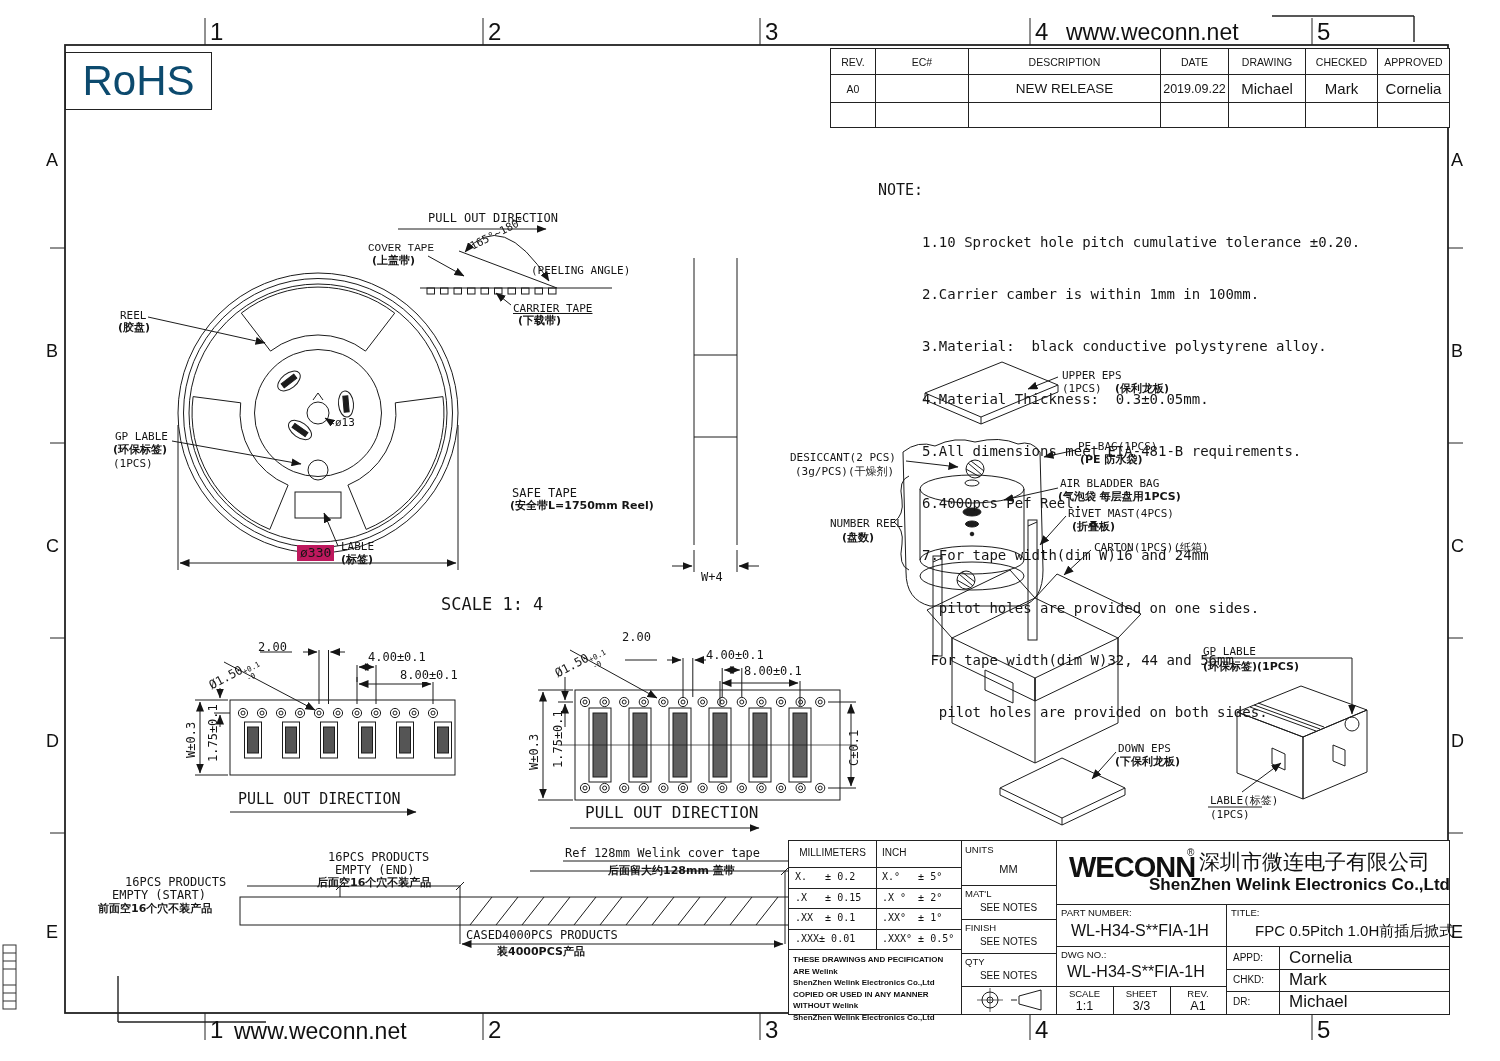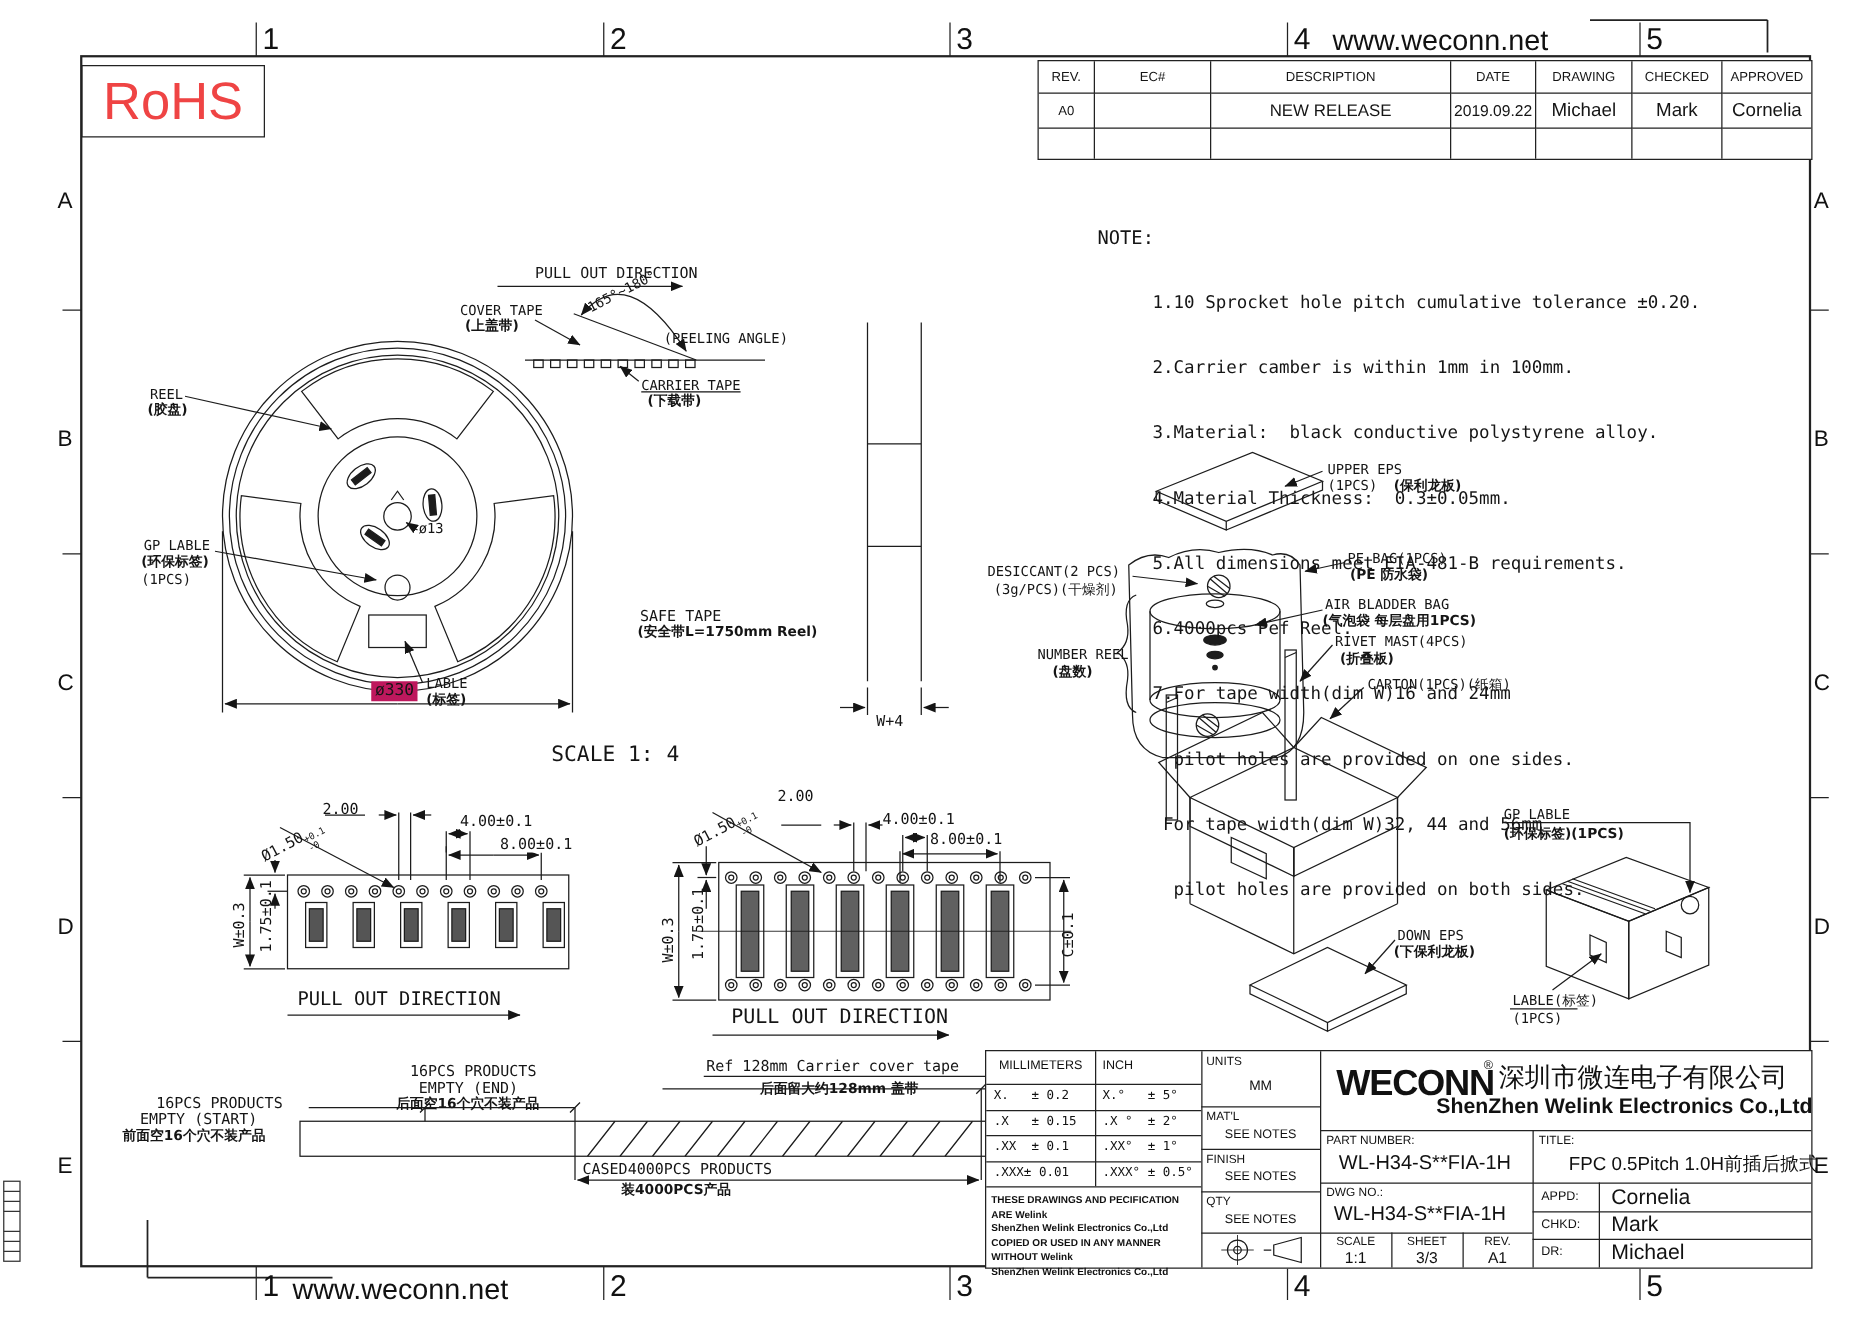--- a/index.html
+++ b/index.html
@@ -10,21 +10,21 @@
        white-space:pre;line-height:1.2;}
   .cn{font-family:"DejaVu Sans",sans-serif;font-weight:bold;}
   .zone{position:absolute;z-index:2;font:300 24px "Liberation Sans",sans-serif;color:#111;}
   .zrow{position:absolute;z-index:2;font:18px "Liberation Sans",sans-serif;color:#111;}
   .site{position:absolute;z-index:2;font:23px "Liberation Sans",sans-serif;color:#111;}
   .v{transform:rotate(-90deg);transform-origin:0 0;}
   .tolstack{display:inline-flex;flex-direction:column;font-size:7.5px;line-height:1.05;vertical-align:-2px;}
   .tolstack i{font-style:normal;}
   #rohs{position:absolute;left:65px;top:52px;width:145px;height:56px;border:1.6px solid #222;
         z-index:2;display:flex;align-items:center;justify-content:center;
-        font:500 42px "Liberation Sans",sans-serif;color:#ef4444;}
+        font:500 42px "Liberation Sans",sans-serif;color:#0c4a6e;}
   
   #revtbl{position:absolute;left:830px;top:48px;z-index:2;display:grid;
           grid-template-columns:45px 93px 192px 68px 77px 72px 71px;
           grid-template-rows:26px 28px 24px;border:1.6px solid #222;background:#fff;}
   #revtbl>div{border-right:1px solid #222;border-bottom:1px solid #222;display:flex;
           align-items:center;justify-content:center;font:10.5px "Liberation Sans",sans-serif;white-space:pre;}
   #revtbl>div:nth-child(7n){border-right:none;}
   #revtbl>div:nth-child(n+15){border-bottom:none;}
   .rv-desc{font-size:13.5px !important;}
   .rv-date{font-size:12.5px !important;}
@@ -411,21 +411,21 @@
   <div class="nl">4.Material Thickness:  0.3±0.05mm.</div>
   <div class="nl">5.All dimensions meet EIA-481-B requirements.</div>
   <div class="nl">6.4000pcs Pef Reel.</div>
   <div class="nl">7.For tape width(dim W)16 and 24mm</div>
   <div class="nl">  pilot holes are provided on one sides.</div>
   <div class="nl"> For tape width(dim W)32, 44 and 56mm</div>
   <div class="nl">  pilot holes are provided on both sides.</div>
 </div>
 
 <div class="lbl" style="left:428px;top:211px;font-size:12px;">PULL OUT DIRECTION</div>
-<div class="lbl" style="left:368px;top:242px;">COVER TAPE</div>
+<div class="lbl" style="left:368px;top:242px;font-family:Liberation Mono, monospace;">COVER TAPE</div>
 <div class="lbl cn" style="left:372px;top:254px;">(上盖带)</div>
 <div class="lbl" style="left:468px;top:241px;transform:rotate(-27deg);transform-origin:0 0;">165°~180°</div>
 <div class="lbl" style="left:531px;top:264px;">(PEELING ANGLE)</div>
 <div class="lbl" style="left:513px;top:302px;text-decoration:underline;">CARRIER TAPE</div>
 <div class="lbl cn" style="left:518px;top:314px;">(下载带)</div>
 <div class="lbl" style="left:120px;top:309px;">REEL</div>
 <div class="lbl cn" style="left:118px;top:321px;">(胶盘)</div>
 <div class="lbl" style="left:115px;top:430px;">GP LABLE</div>
 <div class="lbl cn" style="left:113px;top:443px;">(环保标签)</div>
 <div class="lbl" style="left:113px;top:457px;">(1PCS)</div>
@@ -478,21 +478,21 @@
 <div class="lbl cn" style="left:1203px;top:660px;">(环保标签)(1PCS)</div>
 <div class="lbl" style="left:1210px;top:794px;">LABLE(标签)</div>
 <div class="lbl" style="left:1210px;top:808px;">(1PCS)</div>
 
 <div class="lbl" style="left:125px;top:875px;font-size:12px;">16PCS PRODUCTS</div>
 <div class="lbl" style="left:112px;top:888px;font-size:12px;">EMPTY (START)</div>
 <div class="lbl cn" style="left:98px;top:902px;">前面空16个穴不装产品</div>
 <div class="lbl" style="left:328px;top:850px;font-size:12px;">16PCS PRODUCTS</div>
 <div class="lbl" style="left:335px;top:863px;font-size:12px;">EMPTY (END)</div>
 <div class="lbl cn" style="left:317px;top:876px;">后面空16个穴不装产品</div>
-<div class="lbl" style="left:565px;top:846px;font-size:12px;">Ref 128mm Carrier cover tape</div>
+<div class="lbl" style="left:565px;top:846px;font-size:12px;">Ref 128mm Welink cover tape</div>
 <div class="lbl cn" style="left:608px;top:864px;">后面留大约128mm 盖带</div>
 <div class="lbl" style="left:466px;top:928px;font-size:12px;">CASED4000PCS PRODUCTS</div>
 <div class="lbl cn" style="left:497px;top:945px;">装4000PCS产品</div>
 
 <div id="tb">
 
   <div class="tbl-line" style="left:172px;top:0;width:1px;height:173px;"></div>
   <div class="tbl-line" style="left:267px;top:0;width:1px;height:173px;"></div>
   <div class="tbl-line" style="left:87px;top:0;width:1px;height:108px;"></div>
   <div class="tbl-line" style="left:0;top:26px;width:172px;height:1px;"></div>

